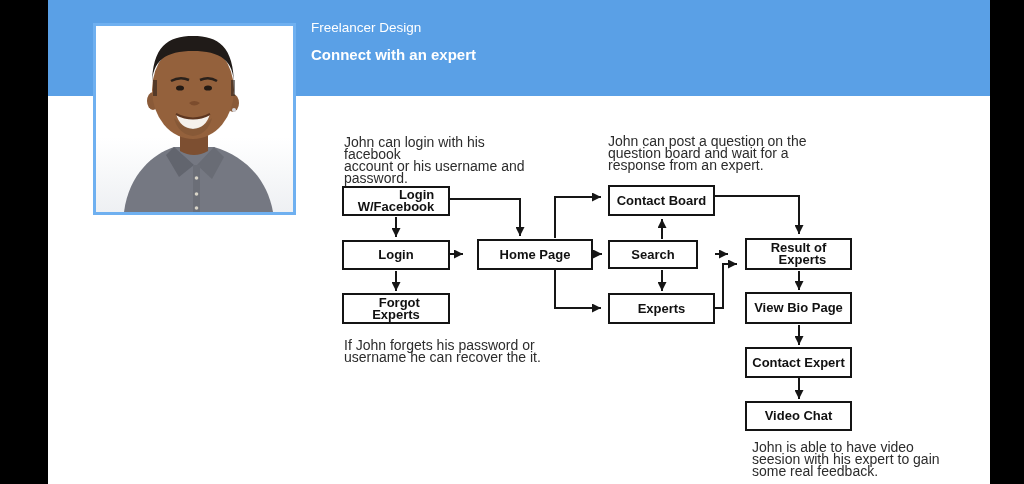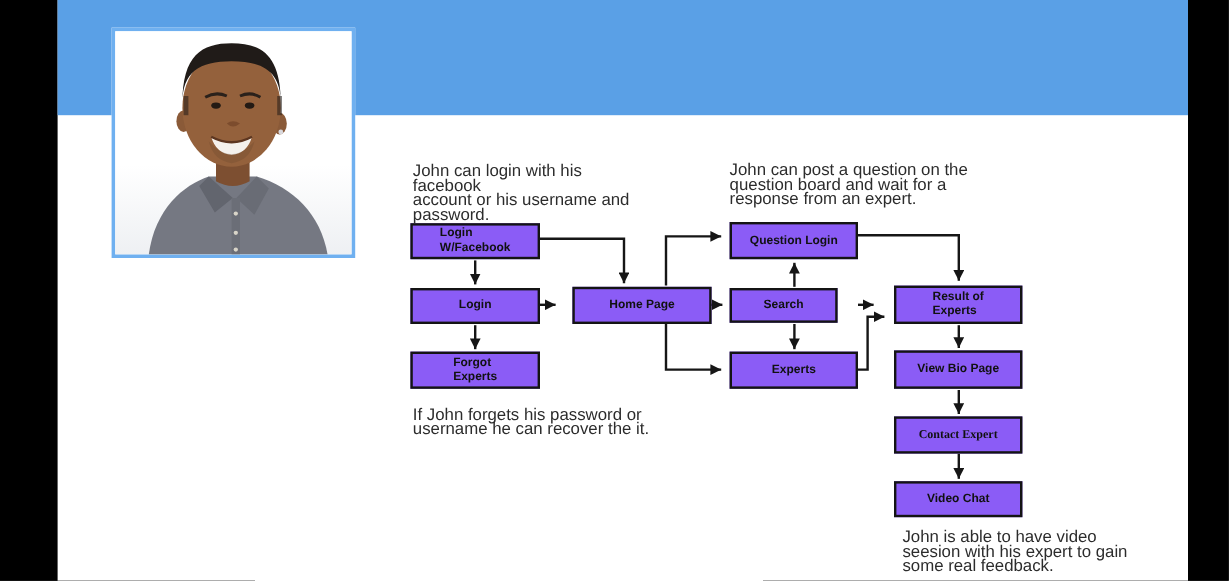--- a/index.html
+++ b/index.html
@@ -19,42 +19,44 @@
   .persona-photo{
     position:absolute;left:93px;top:23px;width:203px;height:192px;
     border:3px solid #6FB0F0;background:#fff;box-sizing:border-box;
   }
   .persona-photo svg{display:block;width:197px;height:186px;}
   .header-text{position:absolute;left:311px;top:19px;color:#ffffff;}
   .persona-name{font-size:13.5px;line-height:18px;font-weight:400;}
   .persona-role{font-size:13.5px;line-height:18px;font-weight:400;}
   .flow-title{font-size:15px;line-height:18px;font-weight:700;margin-top:9px;}
   .node{
-    position:absolute;box-sizing:border-box;background:#8b5cf6;
+    position:absolute;box-sizing:border-box;background:#ffffff;
     border:2px solid #141414;color:#111;
-    display:flex;align-items:center;justify-content:center;text-align:left;
-    font-weight:700;font-size:10px;line-height:12px;white-space:pre-line;
+    display:flex;align-items:center;justify-content:center;text-align:right;
+    font-weight:700;font-size:13px;line-height:12px;white-space:pre-line;
   }
   .caption{
     position:absolute;color:#2c2c2c;font-size:14px;line-height:12px;
     white-space:pre-line;
   }
   .edges{position:absolute;left:0;top:0;pointer-events:none;}
   .edge{stroke:#161616;stroke-width:2;fill:none;marker-end:url(#ah);}
 </style>
 </head>
 <body>
 
 <div class="bar bar-left"></div>
 <div class="content"></div>
 <div class="bar bar-right"></div>
 
 <div class="header-band"></div>
 
 <div class="header-text">
+  <div class="persona-role">Freelancer Design</div>
+  <div class="flow-title">Connect with an expert</div>
 </div>
 
 <div class="persona-photo">
   <svg viewBox="0 0 197 186">
     <defs>
       <linearGradient id="bgg" x1="0" y1="0" x2="0" y2="1">
         <stop offset="0.6" stop-color="#ffffff"></stop>
         <stop offset="1" stop-color="#eef0f3"></stop>
       </linearGradient>
     </defs>
@@ -116,27 +118,27 @@
   <path class="edge" d="M799,325 V345"></path>
   <path class="edge" d="M799,378 V399"></path>
 </svg>
 
 <div class="node" style="left:342px;top:186px;width:108px;height:30px;">Login
 W/Facebook</div>
 <div class="node" style="left:342px;top:240px;width:108px;height:30px;">Login</div>
 <div class="node" style="left:342px;top:293px;width:108px;height:31px;">Forgot
 Experts</div>
 <div class="node" style="left:477px;top:239px;width:116px;height:31px;">Home Page</div>
-<div class="node" style="left:608px;top:185px;width:107px;height:31px;">Question Login</div>
+<div class="node" style="left:608px;top:185px;width:107px;height:31px;">Contact Board</div>
 <div class="node" style="left:608px;top:240px;width:90px;height:29px;">Search</div>
 <div class="node" style="left:608px;top:293px;width:107px;height:31px;">Experts</div>
 <div class="node" style="left:745px;top:238px;width:107px;height:32px;">Result of
 Experts</div>
 <div class="node" style="left:745px;top:292px;width:107px;height:32px;">View Bio Page</div>
-<div class="node" style="left:745px;top:347px;width:107px;height:31px;font-family:Liberation Serif, serif;">Contact Expert</div>
+<div class="node" style="left:745px;top:347px;width:107px;height:31px;">Contact Expert</div>
 <div class="node" style="left:745px;top:401px;width:107px;height:30px;">Video Chat</div>
 
 <div class="caption" style="left:344px;top:136px;width:200px;">John can login with his facebook
 account or his username and password.</div>
 <div class="caption" style="left:608px;top:135px;width:200px;">John can post a question on the
 question board and wait for a
 response from an expert.</div>
 <div class="caption" style="left:344px;top:339px;width:200px;">If John forgets his password or
 username he can recover the it.</div>
 <div class="caption" style="left:752px;top:441px;width:200px;">John is able to have video

